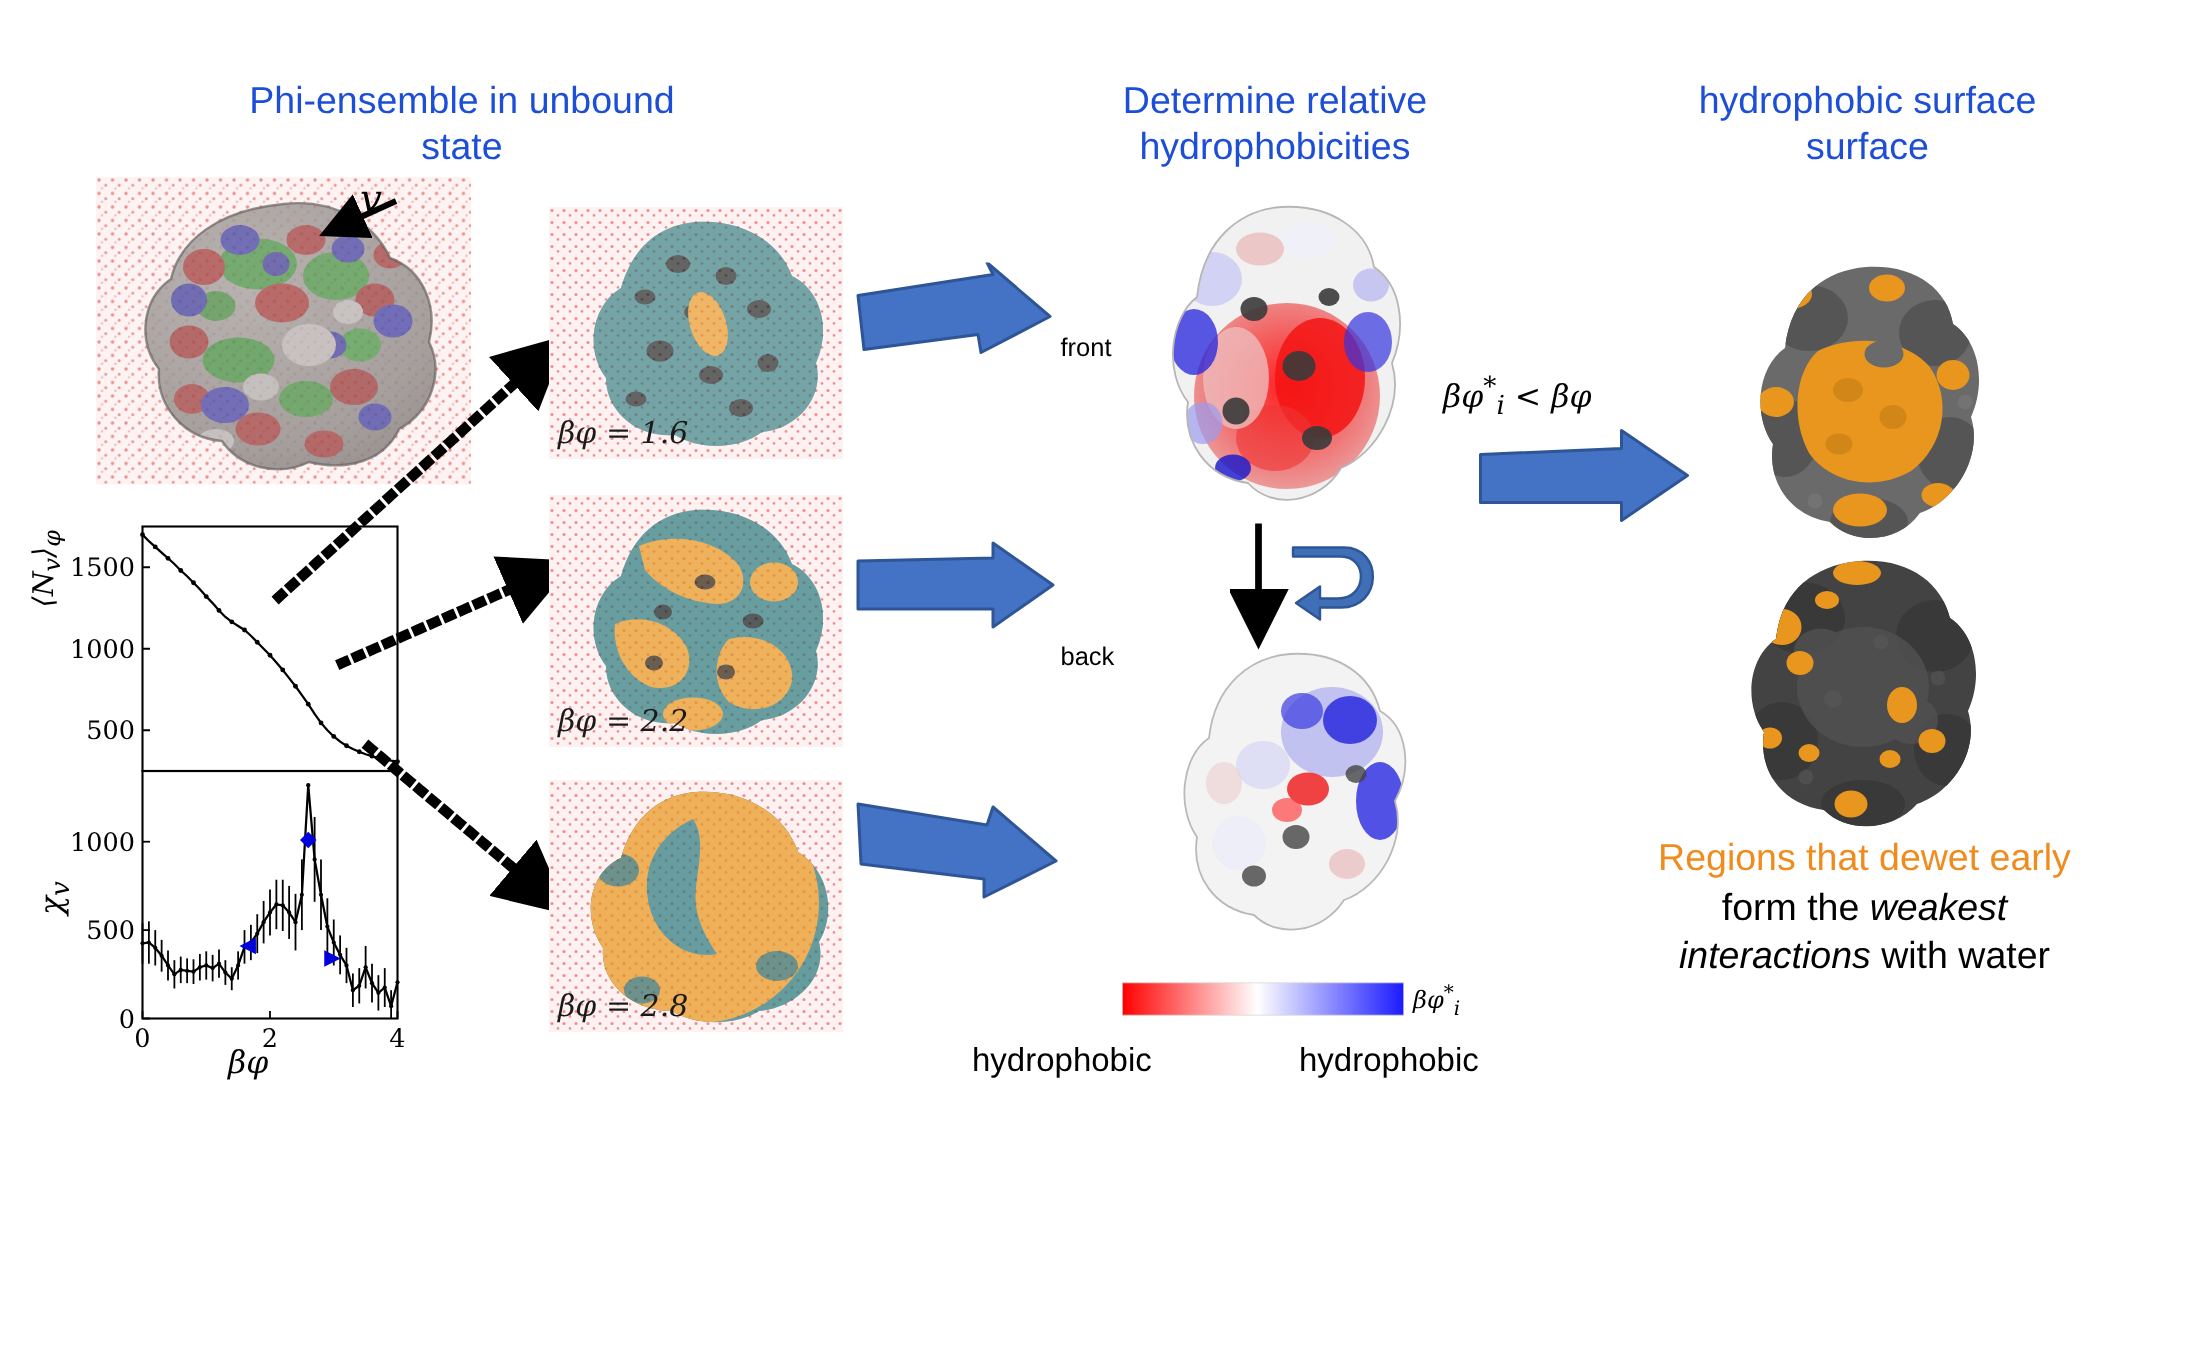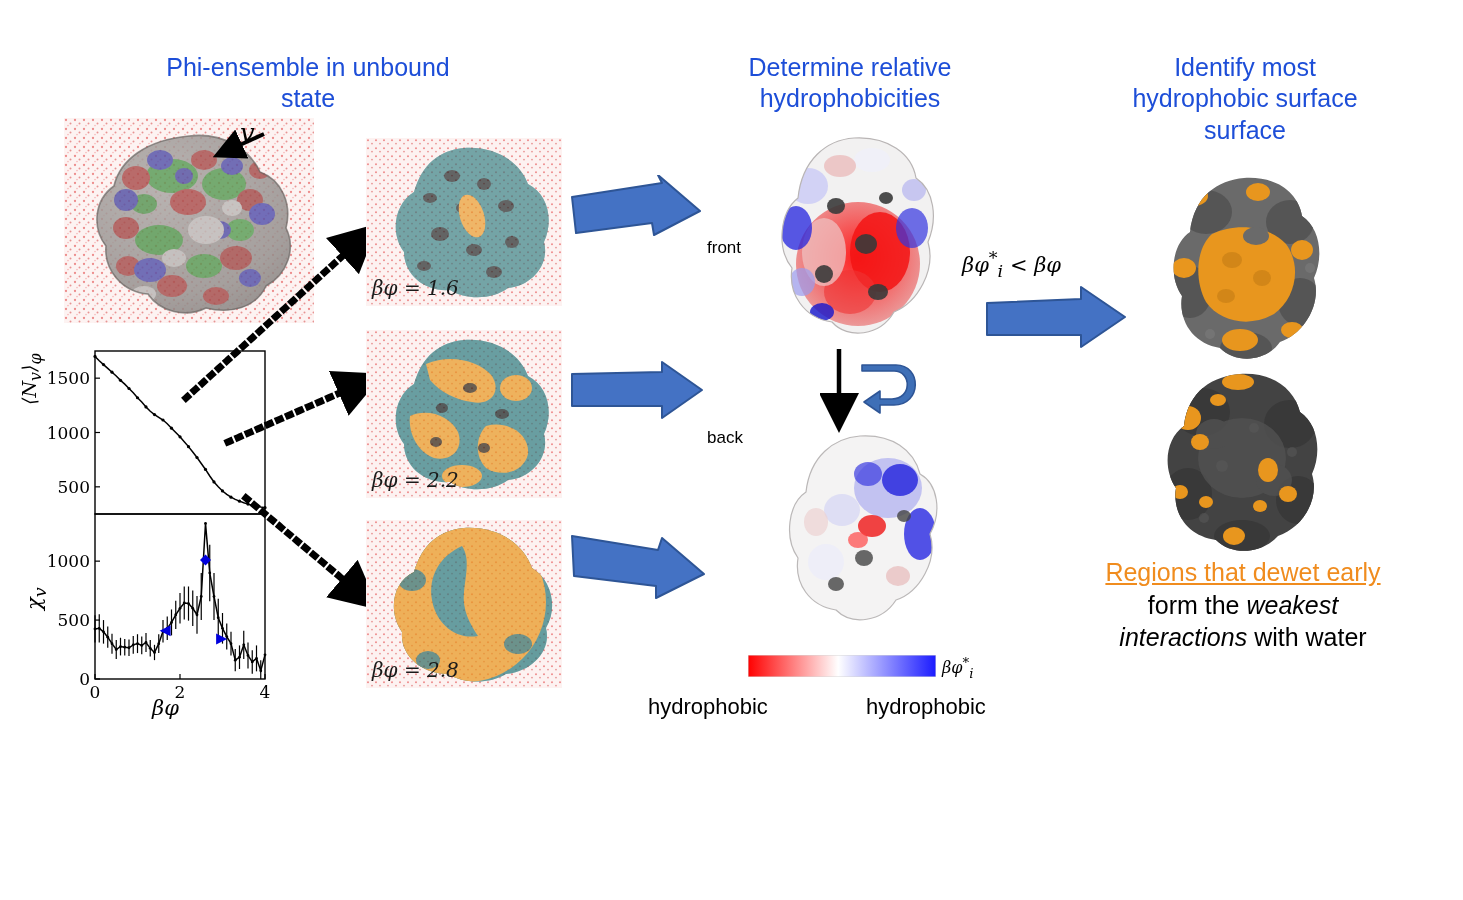--- a/index.html
+++ b/index.html
@@ -5,40 +5,39 @@
   html,body{margin:0;padding:0;background:#ffffff;}
   body{width:1463px;height:900px;position:relative;overflow:hidden;
        font-family:"Liberation Sans",sans-serif;color:#000;}
   .abs{position:absolute;}
   .hd{font-size:25px;line-height:1.25;text-align:center;color:#1d4ed8;}
   .lbl-small{font-size:17px;color:#000;}
   .math{font-family:"DejaVu Serif",serif;font-style:italic;}
   .cap{font-family:"DejaVu Serif",serif;font-style:italic;font-size:20px;color:#1a1a1a;}
   .ax-num{font-family:"DejaVu Serif",serif;font-size:17px;fill:#000;}
   .concl{font-size:25px;line-height:1.3;text-align:center;}
-  .orange-txt{color:#F08C1E;text-decoration:underline;}
+  .orange-txt{color:#F08C1E;}
   .it{font-style:italic;}
   .panelimg{position:absolute;}
   svg{display:block;}
 </style>
 </head>
 <body>
 
 <div class="abs hd" style="left:148px;top:52px;width:320px;">
   <div>Phi-ensemble in unbound</div>
   <div>state</div>
 </div>
 
 <div class="abs hd" style="left:700px;top:52px;width:300px;">
   <div>Determine relative</div>
   <div>hydrophobicities</div>
 </div>
 
 <div class="abs hd" style="left:1080px;top:52px;width:330px;">
-  <div>Identify most</div>
   <div>hydrophobic surface</div>
   <div>surface</div>
 </div>
 
 <div class="panelimg" style="left:64px;top:118px;width:250px;height:205px;">
   <svg width="250" height="205" viewBox="0 0 250 205">
     <defs>
       <radialGradient id="surfg" cx="40%" cy="35%" r="75%">
         <stop offset="0%" stop-color="#c9c5c3"></stop>
           <stop offset="70%" stop-color="#9b9694"></stop>
@@ -384,21 +383,21 @@
   <g>
     <path d="M42 26 L74 26 C92 26 92 54 72 54 L60 54 L60 46 L44 57 L60 68 L60 60 L74 60
              C102 60 102 20 76 20 L42 20 Z" fill="#3E6FB7" stroke="#2E5596" stroke-width="1.6" stroke-linejoin="round"></path>
   </g>
 </svg>
 
 <div class="abs math" style="left:962px;top:248px;font-size:21px;">
   βφ<sup style="font-style:normal;">*</sup><sub style="font-style:italic;">i</sub> &lt; βφ
 </div>
 
-<div class="abs lbl-small" style="left:707px;top:238px;">front</div>
+<div class="abs lbl-small" style="left:707px;top:222px;">front</div>
 <div class="abs lbl-small" style="left:707px;top:428px;">back</div>
 
 <div class="panelimg" style="left:762px;top:132px;width:190px;height:220px;">
 <svg width="190" height="220" viewBox="0 0 190 220">
   <defs>
     <radialGradient id="redg" cx="50%" cy="45%" r="60%">
       <stop offset="0%" stop-color="#ff1414"></stop>
           <stop offset="100%" stop-color="#e9a0a0"></stop>
     </radialGradient>
     <clipPath id="fp">

